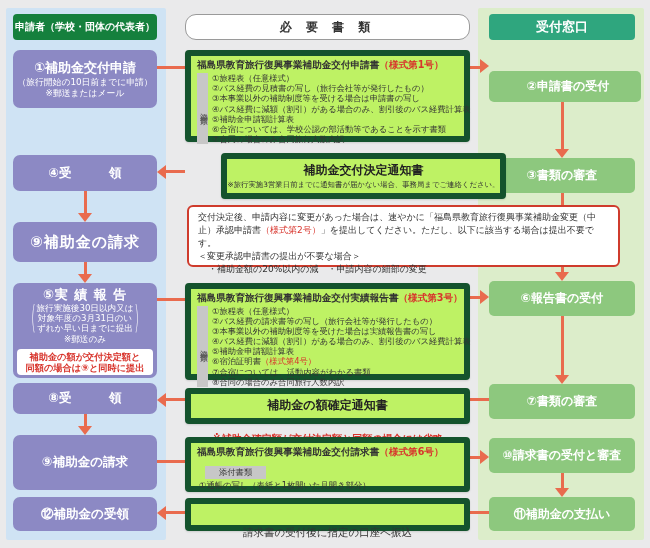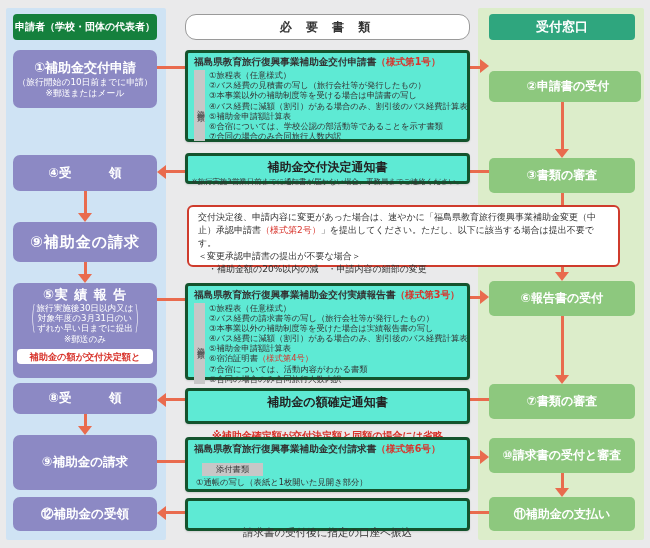--- a/index.html
+++ b/index.html
@@ -38,23 +38,23 @@
   
   .gbox{position:absolute;left:489px;width:146px;background:#8dc87e;border-radius:5px;color:#fff;font-weight:bold;font-size:12px;display:flex;align-items:center;justify-content:center;white-space:nowrap;z-index:2;}
   #r2{top:71px;height:31px;padding-left:6px;}
   #r3{top:158px;height:35px;}
   #r6{top:281px;height:35px;}
   #r7{top:384px;height:35px;}
   #r10{top:438px;height:35px;}
   #r11{top:497px;height:34px;}
 
   
-  .mbox{position:absolute;left:185px;width:285px;background:#5eead4;border:3px solid #14532d;border-radius:4px;box-sizing:border-box;box-shadow:0 1px 2px rgba(0,0,0,.12);z-index:2;}
+  .mbox{position:absolute;left:185px;width:285px;background:#bef264;border:6px solid #14532d;border-radius:4px;box-sizing:border-box;box-shadow:0 1px 2px rgba(0,0,0,.12);z-index:2;}
   #m1{top:50px;height:92px;}
-  #m2{top:153px;height:31px;}
+  #m2{top:153px;height:46px;margin-left:36px;}
   #m3{top:283px;height:97px;}
   #m4{top:388px;height:36px;}
   #m5{top:437px;height:55px;}
   #m6{top:498px;height:33px;display:flex;align-items:center;justify-content:center;}
   .doc-title{font-weight:bold;font-size:9.6px;color:#333;white-space:nowrap;padding:3px 6px 1px 6px;}
   .rd{color:#d8342c;}
   .doc-body{display:flex;padding:0 2px 2px 6px;}
   .strip{writing-mode:vertical-rl;background:#c7c7c7;color:#555;font-size:8px;letter-spacing:1px;display:flex;align-items:center;justify-content:center;width:11px;margin-right:4px;flex:0 0 11px;}
   ul.doc-list{list-style:none;margin:0;padding:0;font-size:8.3px;line-height:10.2px;color:#333;white-space:nowrap;}
   .nt-title{font-weight:bold;font-size:12px;color:#222;text-align:center;padding-top:3px;white-space:nowrap;}
@@ -146,20 +146,21 @@
       <span>
           <span style="display:block">旅行実施後30日以内又は</span>
           <span style="display:block">対象年度の3月31日のい</span>
           <span style="display:block">ずれか早い日までに提出</span>
         </span>
       <span class="bigparen">)</span>
     </div>
     <div class="sub">※郵送のみ</div>
     <div class="s5note">
       <span style="display:block">補助金の額が交付決定額と</span>
+      <span style="display:block">同額の場合は⑨と同時に提出</span>
     </div>
   </div>
   <div class="pbox" id="s8">
     <div class="t">⑧受　　　領</div>
   </div>
   <div class="pbox" id="s9">
     <div class="t">⑨補助金の請求</div>
   </div>
   <div class="pbox" id="s12">
     <div class="t">⑫補助金の受領</div>

